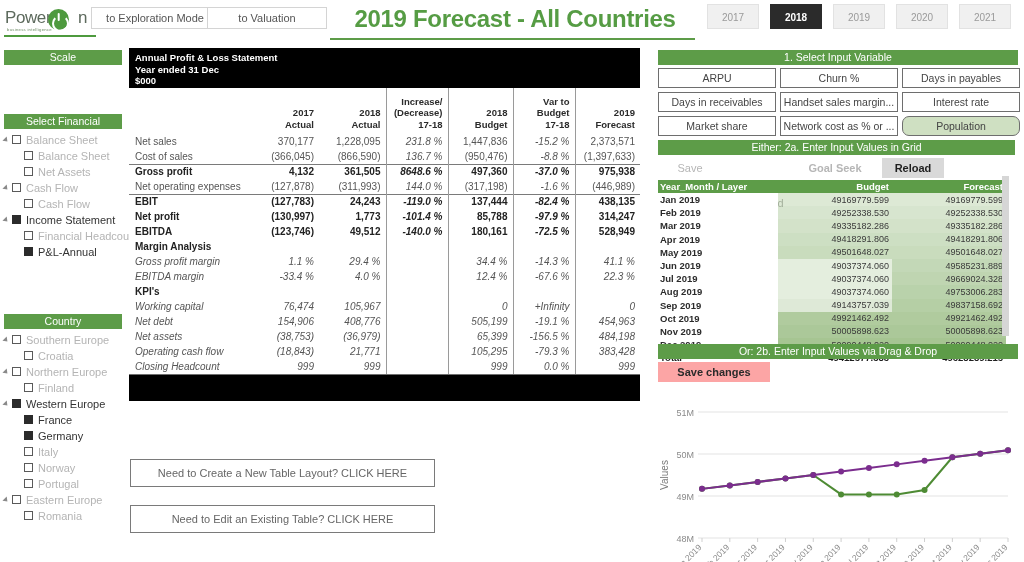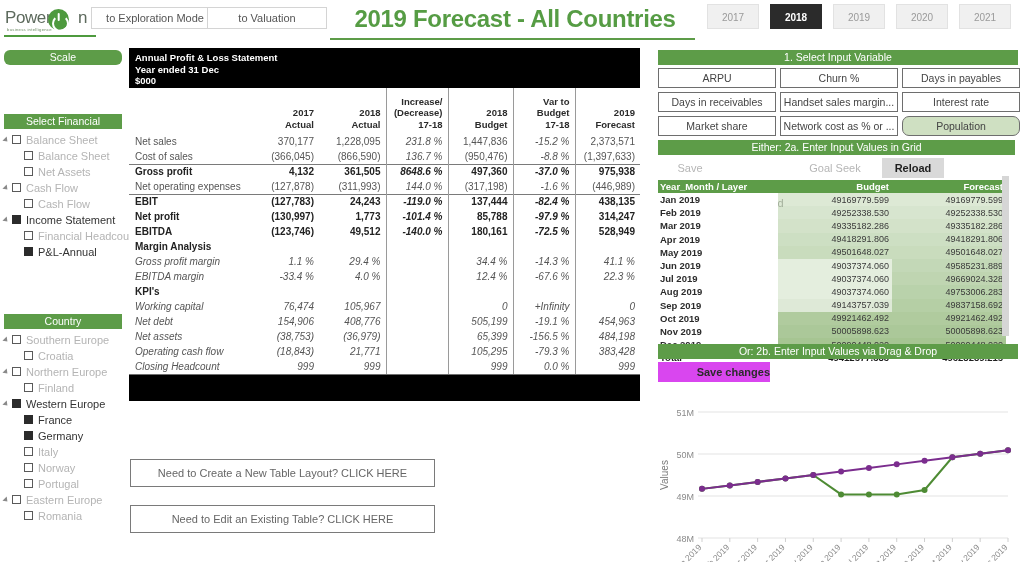--- a/index.html
+++ b/index.html
@@ -52,21 +52,21 @@
     font-size:10px; color:#9a9a9a; background:#f0f0f0; border:1px solid #e2e2e2; cursor:pointer;
   }
   .yearchip.sel{ background:#2b2b2b; color:#fff; border-color:#2b2b2b; font-weight:bold; }
 
   
   #sidebar{ position:absolute; left:0; top:46px; width:126px; height:516px; }
   .panel-head{
     background:#5d9c48; color:#fff; font-size:10.5px; text-align:center;
     height:15px; line-height:15px; font-weight:normal;
   }
-  #scale-head{ position:absolute; left:4px; top:4px; width:118px;border-radius:6px; }
+  #scale-head{ position:absolute; left:4px; top:4px; width:118px; }
   #scale-select{
     position:absolute; left:6px; top:23px; width:114px; height:22px;
     border:1px solid #cfcfcf; background:#fff; font-size:11px; color:#555;
     padding-left:6px; line-height:20px; cursor:pointer;
   }
   #scale-select .chev{
     position:absolute; right:7px; top:5px; width:9px; height:9px;
     border-right:1.4px solid #8a8a8a; border-bottom:1.4px solid #8a8a8a; transform:rotate(45deg);
   }
   #fs-head{ position:absolute; left:4px; top:68px; width:118px; }
@@ -165,21 +165,21 @@
     white-space:nowrap;
   }
   table.dg td.lab{ text-align:left; font-weight:bold; font-size:9.5px; color:#2b2b2b; padding-left:2px; background:#fff; }
   table.dg tr.total td{ font-weight:bold; color:#1f1f1f; background:#fff; font-size:9.5px; }
   #dg-scroll{
     position:absolute; left:1002px; top:176px; width:7px; height:160px; background:#d6d6d6;
   }
   #dd-head{ position:absolute; left:6px; top:298px; width:360px; }
   #btn-savechanges{
     position:absolute; left:6px; top:316px; width:112px; height:20px; line-height:20px;
-    text-align:right; font-size:11px; font-weight:bold; color:#2b2b2b; background:#d946ef; cursor:pointer;
+    text-align:center; font-size:11px; font-weight:bold; color:#2b2b2b; background:#fca5a5; cursor:pointer;
   }
 
   
   #chart{ position:absolute; left:4px; top:356px; width:364px; height:204px; }
   #chart svg{ display:block; }
 </style>
 </head>
 <body>
 
 <div id="header">
@@ -518,21 +518,21 @@
       <div class="ivbtn" style="left: 0px; top: 48px; width: 118px;"><span>Market share</span></div>
       <div class="ivbtn" style="left: 122px; top: 48px; width: 118px;"><span>Network cost as % or ...</span></div>
       <div class="ivbtn sel" style="left: 244px; top: 48px; width: 118px; border-radius: 7px;"><span>Population</span></div>
     </div>
 
   <div class="panel-head" id="grid-head">Either: 2a. Enter Input Values in Grid</div>
 
   <div id="toolbar">
       <div class="tbbtn" style="left: 6px; width: 52px;">Save</div>
       <div class="tbbtn" style="left: 76px; width: 62px; margin-top: 35px;">Discard</div>
-      <div class="tbbtn" style="left: 142px; width: 70px;">Goal Seek</div>
+      <div class="tbbtn" style="left: 142px; width: 70px; font-weight: bold;">Goal Seek</div>
       <div class="tbbtn active" style="left: 224px; width: 62px;">Reload</div>
     </div>
 
   <div id="dgrid">
     <table class="dg">
       <colgroup>
           <col class="d0">
           <col class="d1">
           <col class="d2">
         </colgroup>

